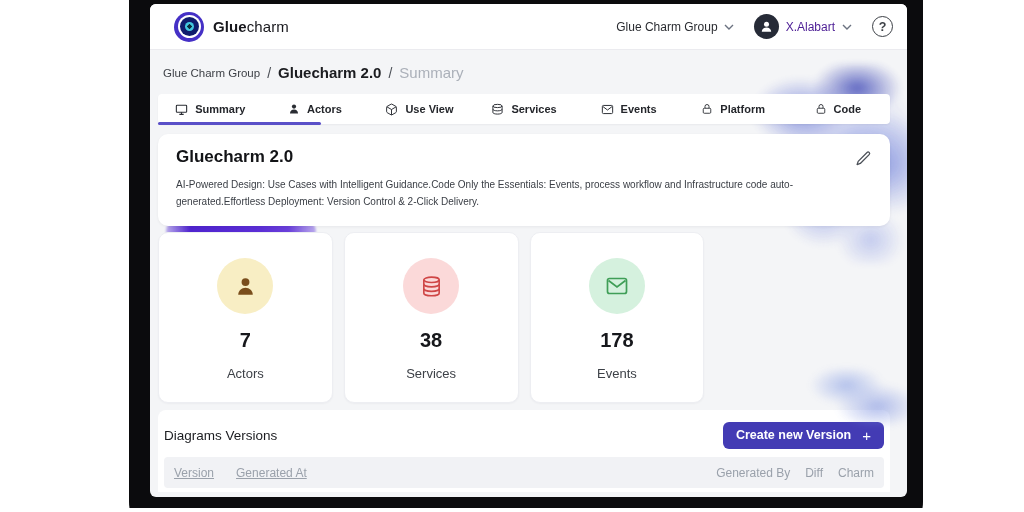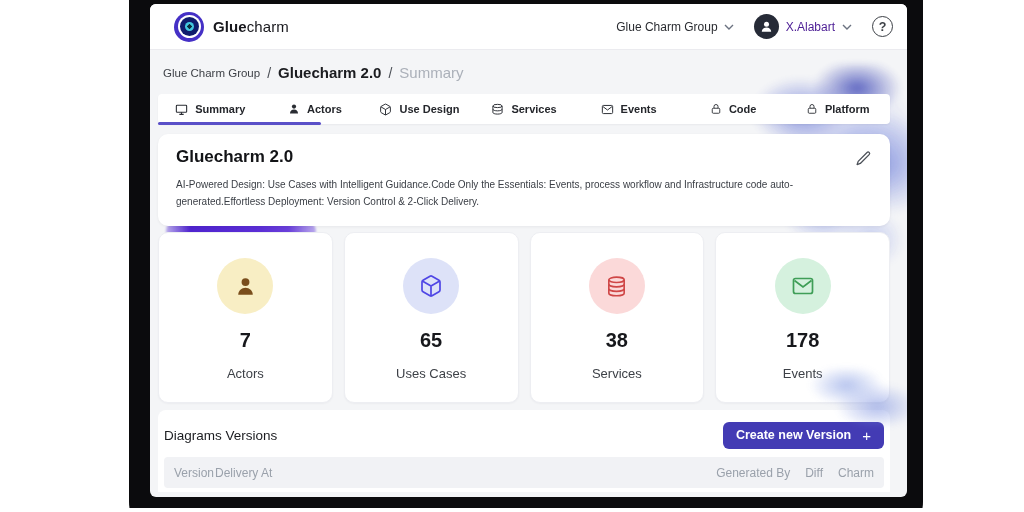--- a/index.html
+++ b/index.html
@@ -85,21 +85,21 @@
   .versions { position:relative; margin-top:7px; background:#fff; border-radius:8px 8px 0 0; padding:8px 6px 0 6px; height:82px; }
   .versions-head { display:flex; align-items:center; justify-content:space-between; height:34px; }
   .versions-title { font-size:13.5px; font-weight:400; color:#1b1c20; }
   .create-btn { display:flex; align-items:center; gap:11px; background:#433bb4; color:#fff; border:none;
                 border-radius:6px; height:27px; padding:12px 13px; font-size:12.5px; font-weight:700;
                 font-family:inherit; cursor:pointer; }
   .create-btn .plus { font-size:15px; font-weight:400; line-height:1; }
   .table-head { margin-top:5px; background:#f1f2f5; border-radius:4px; height:31px;
                 display:flex; align-items:center; justify-content:space-between; padding:0 10px;
                 font-size:12px; color:#9aa1ab; }
-  .th-left { display:flex; gap:1px; }
+  .th-left { display:flex; gap:22px;text-decoration:underline; }
   .th-right { display:flex; gap:15px; }
 </style>
 </head>
 <body>
 
 <div class="stage">
   <div class="device">
     <div class="screen">
 
       <div class="splash splash-right"></div>
@@ -175,21 +175,21 @@
             </span>
             <span>Actors</span>
           </div>
           <div class="tab">
             <span class="ticon">
               <svg width="13" height="13" viewBox="0 0 24 24" fill="none" stroke="currentColor" stroke-width="1.8" stroke-linejoin="round">
                   <path d="M21 16V8a2 2 0 0 0-1-1.73l-7-4a2 2 0 0 0-2 0l-7 4A2 2 0 0 0 3 8v8a2 2 0 0 0 1 1.73l7 4a2 2 0 0 0 2 0l7-4A2 2 0 0 0 21 16z"></path>
                   <path d="M3.3 7l8.7 5 8.7-5M12 22V12"></path>
                 </svg>
             </span>
-            <span>Use Design</span>
+            <span>Use View</span>
           </div>
           <div class="tab">
             <span class="ticon">
               <svg width="13" height="13" viewBox="0 0 24 24" fill="none" stroke="currentColor" stroke-width="1.8">
                   <ellipse cx="12" cy="5.5" rx="8.5" ry="3"></ellipse>
                   <path d="M3.5 5.5v6c0 1.7 3.8 3 8.5 3s8.5-1.3 8.5-3v-6"></path>
                   <path d="M3.5 11.5v6c0 1.7 3.8 3 8.5 3s8.5-1.3 8.5-3v-6"></path>
                 </svg>
             </span>
             <span>Services</span>
@@ -203,30 +203,30 @@
             </span>
             <span>Events</span>
           </div>
           <div class="tab">
             <span class="ticon">
               <svg width="12" height="12" viewBox="0 0 24 24" fill="none" stroke="currentColor" stroke-width="1.8">
                   <rect x="4.5" y="10.5" width="15" height="10" rx="2"></rect>
                   <path d="M8 10.5V7a4 4 0 0 1 8 0v3.5"></path>
                 </svg>
             </span>
-            <span>Code</span>
+            <span>Platform</span>
           </div>
           <div class="tab">
             <span class="ticon">
               <svg width="12" height="12" viewBox="0 0 24 24" fill="none" stroke="currentColor" stroke-width="1.8">
                   <rect x="4.5" y="10.5" width="15" height="10" rx="2"></rect>
                   <path d="M8 10.5V7a4 4 0 0 1 8 0v3.5"></path>
                 </svg>
             </span>
-            <span>Platform</span>
+            <span>Code</span>
           </div>
           <div class="tab-underline"></div>
         </div>
 
         <section class="project-card">
           <h1 class="project-title">Gluecharm 2.0</h1>
           <p class="project-desc">AI-Powered Design: Use Cases with Intelligent Guidance.Code Only the Essentials: Events, process workflow and Infrastructure code auto-generated.Effortless Deployment: Version Control &amp; 2-Click Delivery.</p>
           <button class="edit-btn">
             <svg width="17" height="17" viewBox="0 0 24 24" fill="none" stroke="currentColor" stroke-width="1.8" stroke-linejoin="round">
                 <path d="M17 3.5a2.12 2.12 0 0 1 3 3L7.5 19 3 20.5 4.5 16z"></path>
@@ -239,30 +239,20 @@
             <div class="stat-circle sc-actors">
               <svg width="23" height="23" viewBox="0 0 24 24" fill="currentColor">
                   <circle cx="12" cy="7.4" r="4.1"></circle>
                   <path d="M4.4 20.6c0-4.3 3.5-7.4 7.6-7.4s7.6 3.1 7.6 7.4z"></path>
                 </svg>
             </div>
             <div class="stat-value">7</div>
             <div class="stat-label">Actors</div>
           </div>
           <div class="stat-card">
-            <div class="stat-circle sc-usecases">
-              <svg width="24" height="24" viewBox="0 0 24 24" fill="none" stroke="currentColor" stroke-width="1.7" stroke-linejoin="round">
-                  <path d="M21 16V8a2 2 0 0 0-1-1.73l-7-4a2 2 0 0 0-2 0l-7 4A2 2 0 0 0 3 8v8a2 2 0 0 0 1 1.73l7 4a2 2 0 0 0 2 0l7-4A2 2 0 0 0 21 16z"></path>
-                  <path d="M3.3 7l8.7 5 8.7-5M12 22V12"></path>
-                </svg>
-            </div>
-            <div class="stat-value">65</div>
-            <div class="stat-label">Uses Cases</div>
-          </div>
-          <div class="stat-card">
             <div class="stat-circle sc-services">
               <svg width="23" height="23" viewBox="0 0 24 24" fill="none" stroke="currentColor" stroke-width="1.7">
                   <ellipse cx="12" cy="5" rx="8" ry="2.8"></ellipse>
                   <path d="M4 5v4.7C4 11.2 7.6 12.4 12 12.4s8-1.2 8-2.7V5"></path>
                   <path d="M4 9.7v4.7c0 1.5 3.6 2.7 8 2.7s8-1.2 8-2.7V9.7"></path>
                   <path d="M4 14.4v4.6c0 1.5 3.6 2.7 8 2.7s8-1.2 8-2.7v-4.6"></path>
                 </svg>
             </div>
             <div class="stat-value">38</div>
             <div class="stat-label">Services</div>
@@ -283,21 +273,21 @@
           <div class="versions-head">
             <h2 class="versions-title">Diagrams Versions</h2>
             <button class="create-btn">
               <span>Create new Version</span>
               <span class="plus">+</span>
             </button>
           </div>
           <div class="table-head">
             <div class="th-left">
               <span>Version</span>
-              <span>Delivery At</span>
+              <span>Generated At</span>
             </div>
             <div class="th-right">
               <span>Generated By</span>
               <span>Diff</span>
               <span>Charm</span>
             </div>
           </div>
         </section>
 
       </div>

